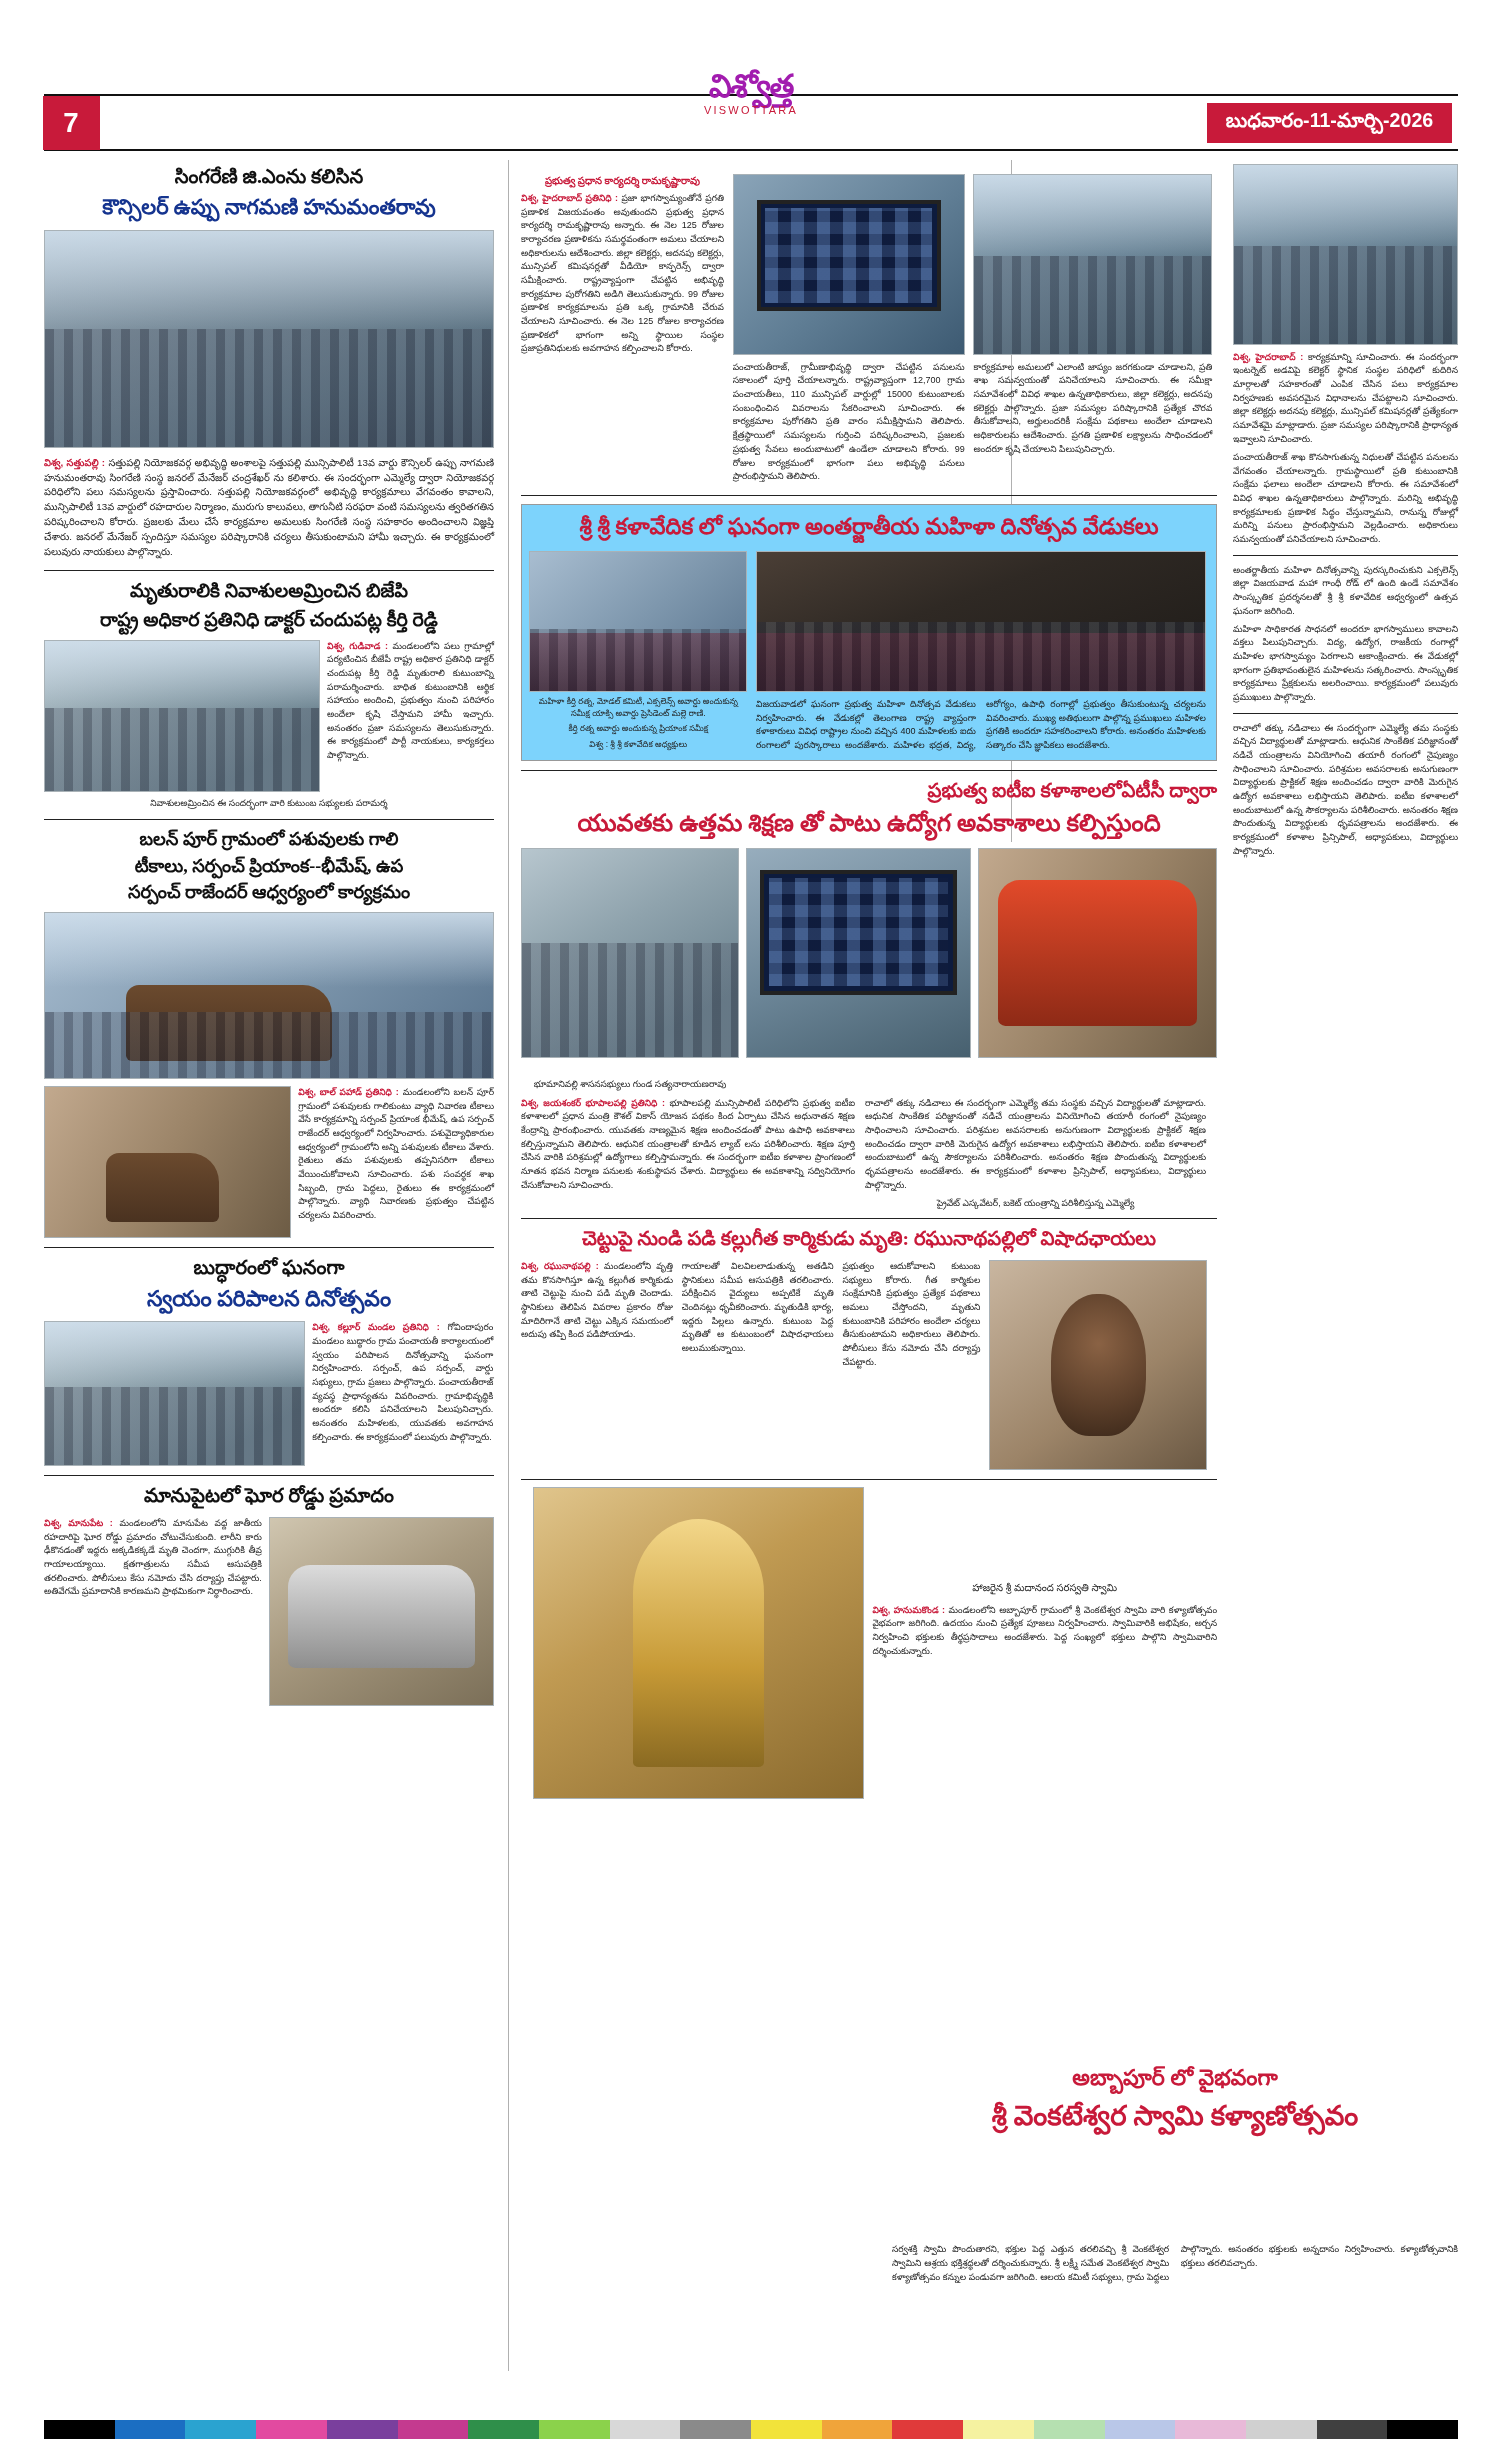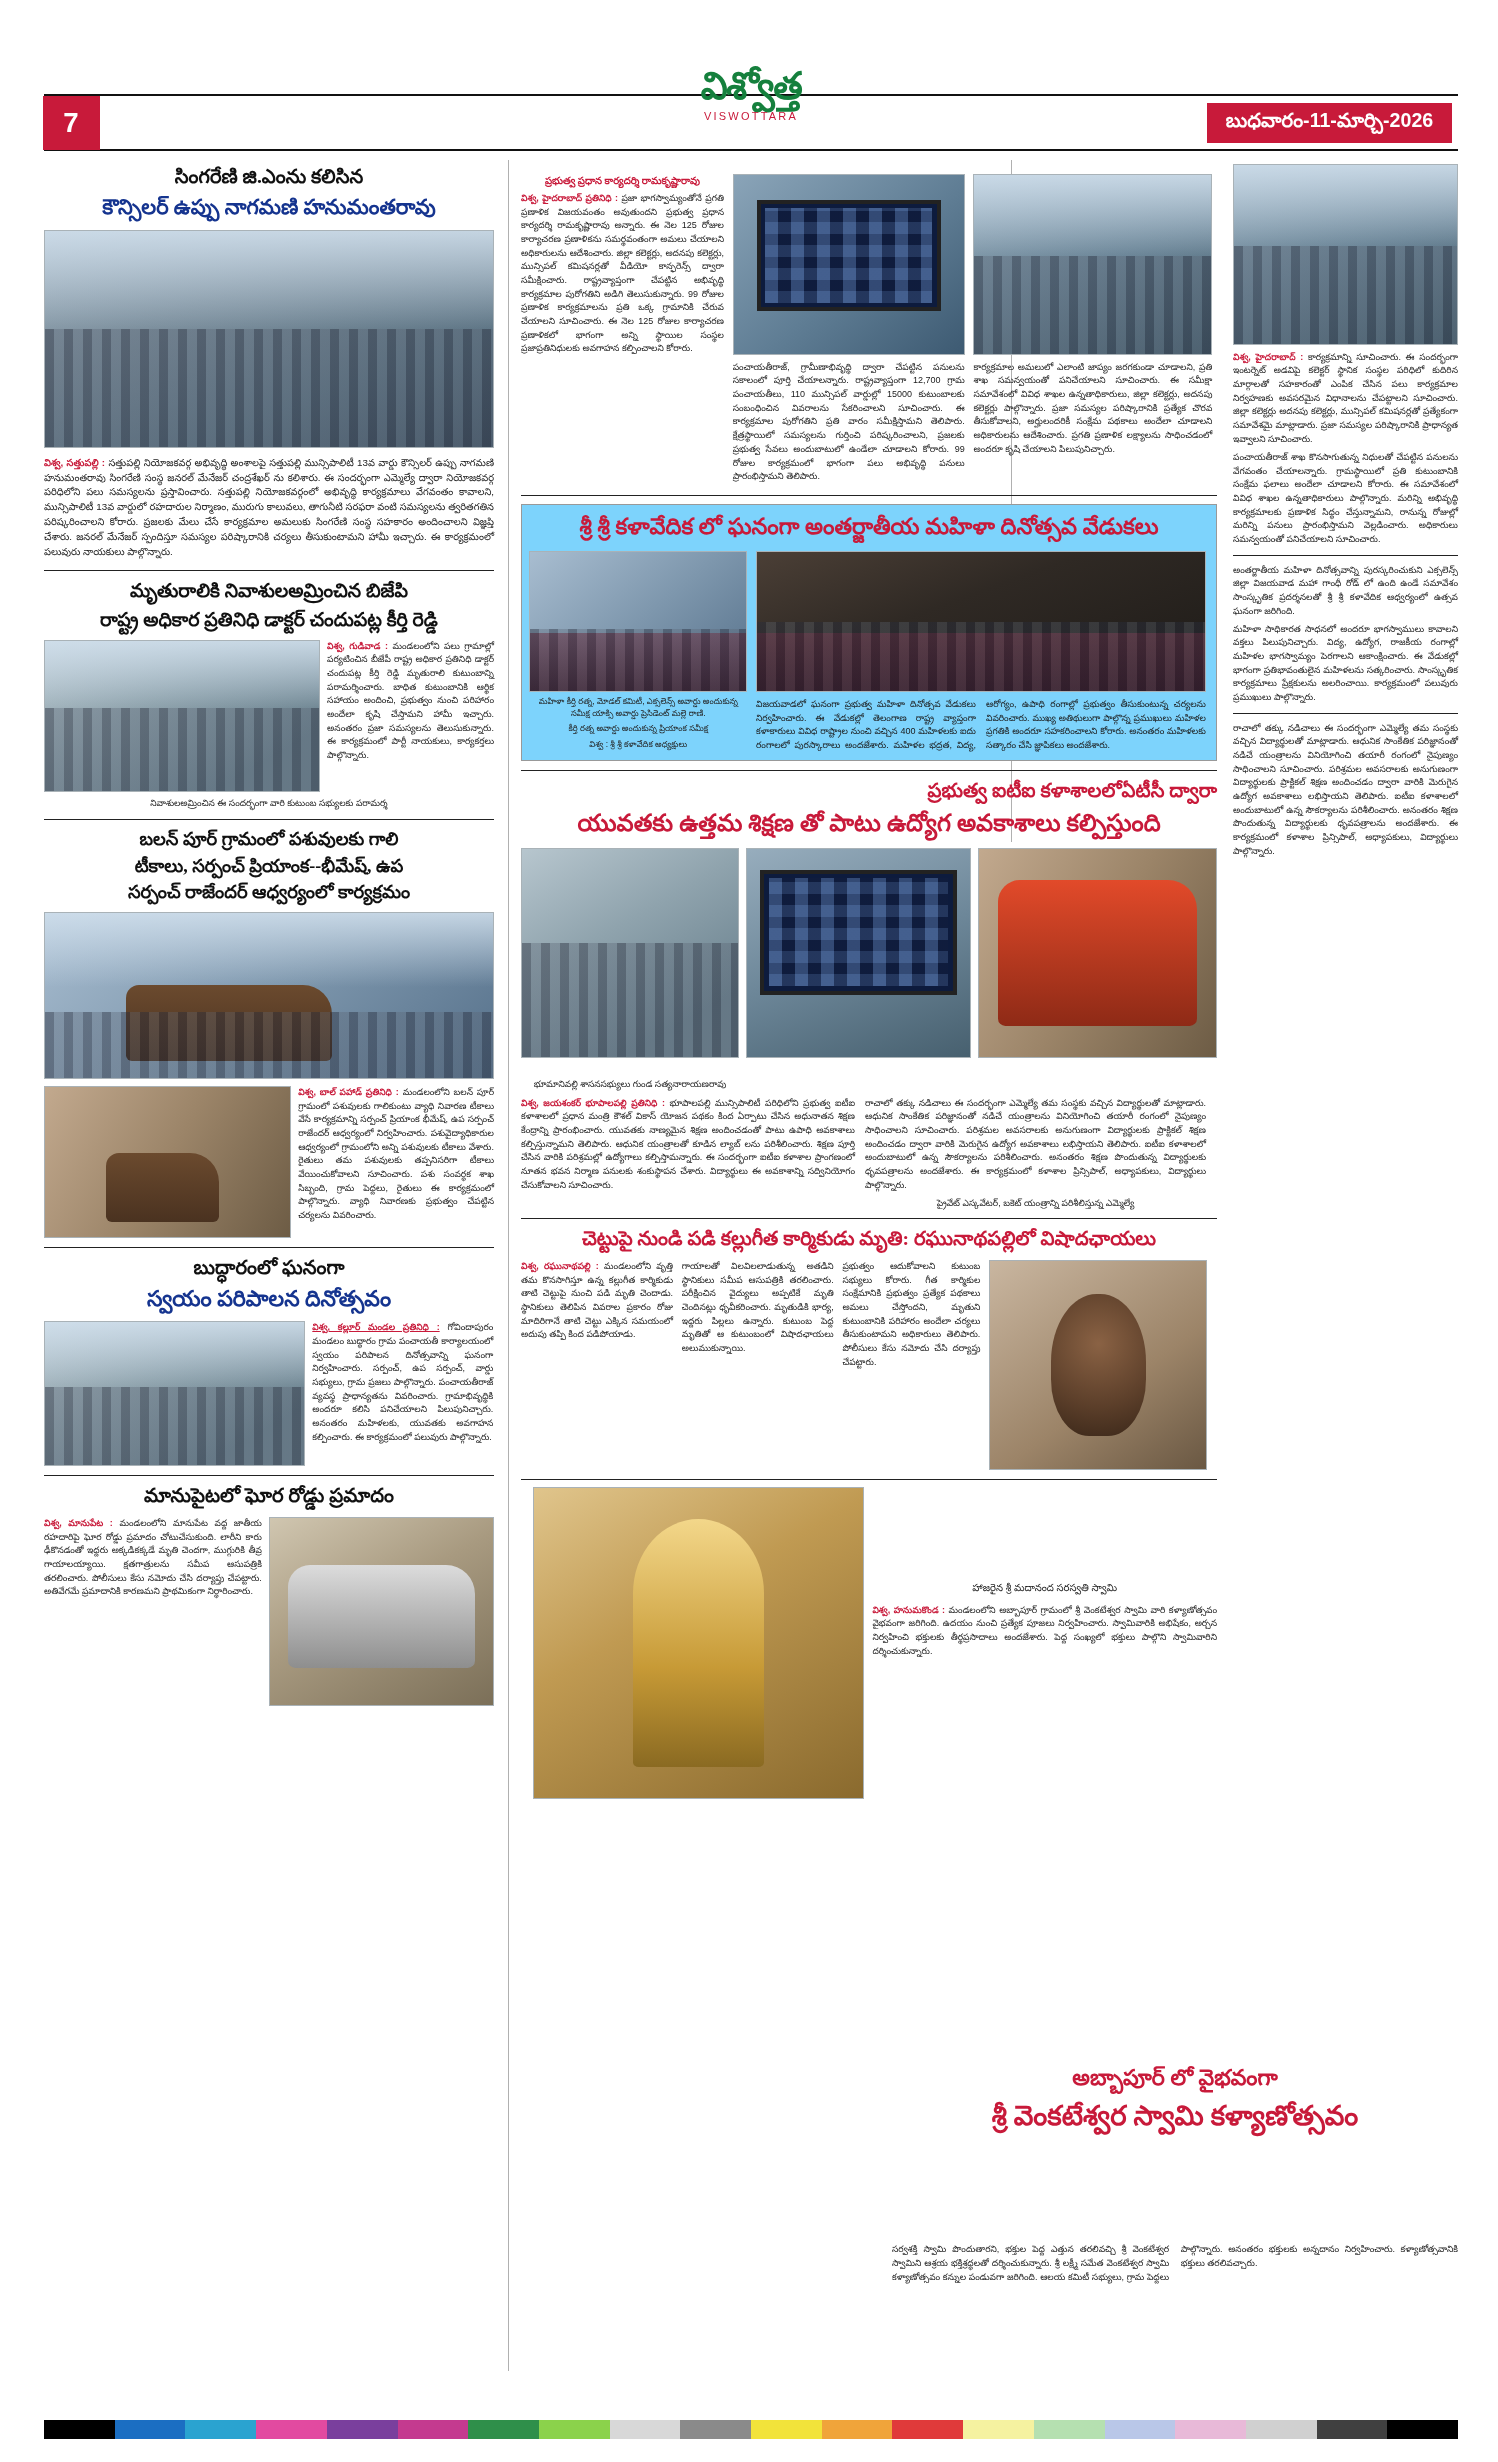--- a/index.html
+++ b/index.html
@@ -38,25 +38,25 @@
     display: flex; align-items: center; justify-content: center;
     margin-left: -1.5px;
   }
   .logo-wrap {
     position: absolute;
     left: 50%; top: -26px;
     transform: translateX(-50%);
     text-align: center;
   }
   .logo-mark {
-    font-size: 38px; font-weight: bold;
-    color: #15803d;
+    font-size: 32px; font-weight: bold;
+    color: #a21caf;
     letter-spacing: -1.5px;
     line-height: 1;
-    font-family: Liberation Mono, monospace;
+    font-family: Liberation Serif, serif;
   }
   .logo-sub {
     font-size: 11px; color: #c81a3a; letter-spacing: 2.2px; margin-top: 1.5px;
   }
   .date-box {
     background: #c81a3a;
     color: #fff;
     font-size: 19.6px; font-weight: bold;
     padding: 6.5px 19px;
     margin-right: 5.8px;
@@ -242,21 +242,21 @@
 
     <div>
       <div class="hl-black" style="font-size:19.6px; text-align:center;">బుద్ధారంలో ఘనంగా</div>
       <div class="hl-blue" style="font-size:22px; text-align:center; margin-top:2.9px;">స్వయం పరిపాలన దినోత్సవం</div>
       <div style="display:flex; gap:7.3px; margin-top:7.3px;">
         <div class="photo p2" style="width:261px; height:145px;">
           <div class="sky"></div>
             <div class="overlay-people"></div>
         </div>
         <div class="body-text" style="width:181px; font-size:9px;">
-          <span style="color:#c81a3a; font-weight:bold;text-decoration:underline;">విశ్వ, కల్లూర్ మండల ప్రతినిధి :</span>
+          <span style="color:#c81a3a; font-weight:bold;">విశ్వ, కల్లూర్ మండల ప్రతినిధి :</span>
           <span>గోవిందాపురం మండలం బుద్ధారం గ్రామ పంచాయతీ కార్యాలయంలో స్వయం పరిపాలన దినోత్సవాన్ని ఘనంగా నిర్వహించారు. సర్పంచ్, ఉప సర్పంచ్, వార్డు సభ్యులు, గ్రామ ప్రజలు పాల్గొన్నారు. పంచాయతీరాజ్ వ్యవస్థ ప్రాధాన్యతను వివరించారు. గ్రామాభివృద్ధికి అందరూ కలిసి పనిచేయాలని పిలుపునిచ్చారు. అనంతరం మహిళలకు, యువతకు అవగాహన కల్పించారు. ఈ కార్యక్రమంలో పలువురు పాల్గొన్నారు.</span>
         </div>
       </div>
     </div>
 
     <div class="section-rule"></div>
 
     <div>
       <div class="hl-black" style="font-size:19.6px; text-align:center;">మానుపైటలో ఘోర రోడ్డు ప్రమాదం</div>
       <div style="display:flex; gap:7.3px; margin-top:7.3px;">

